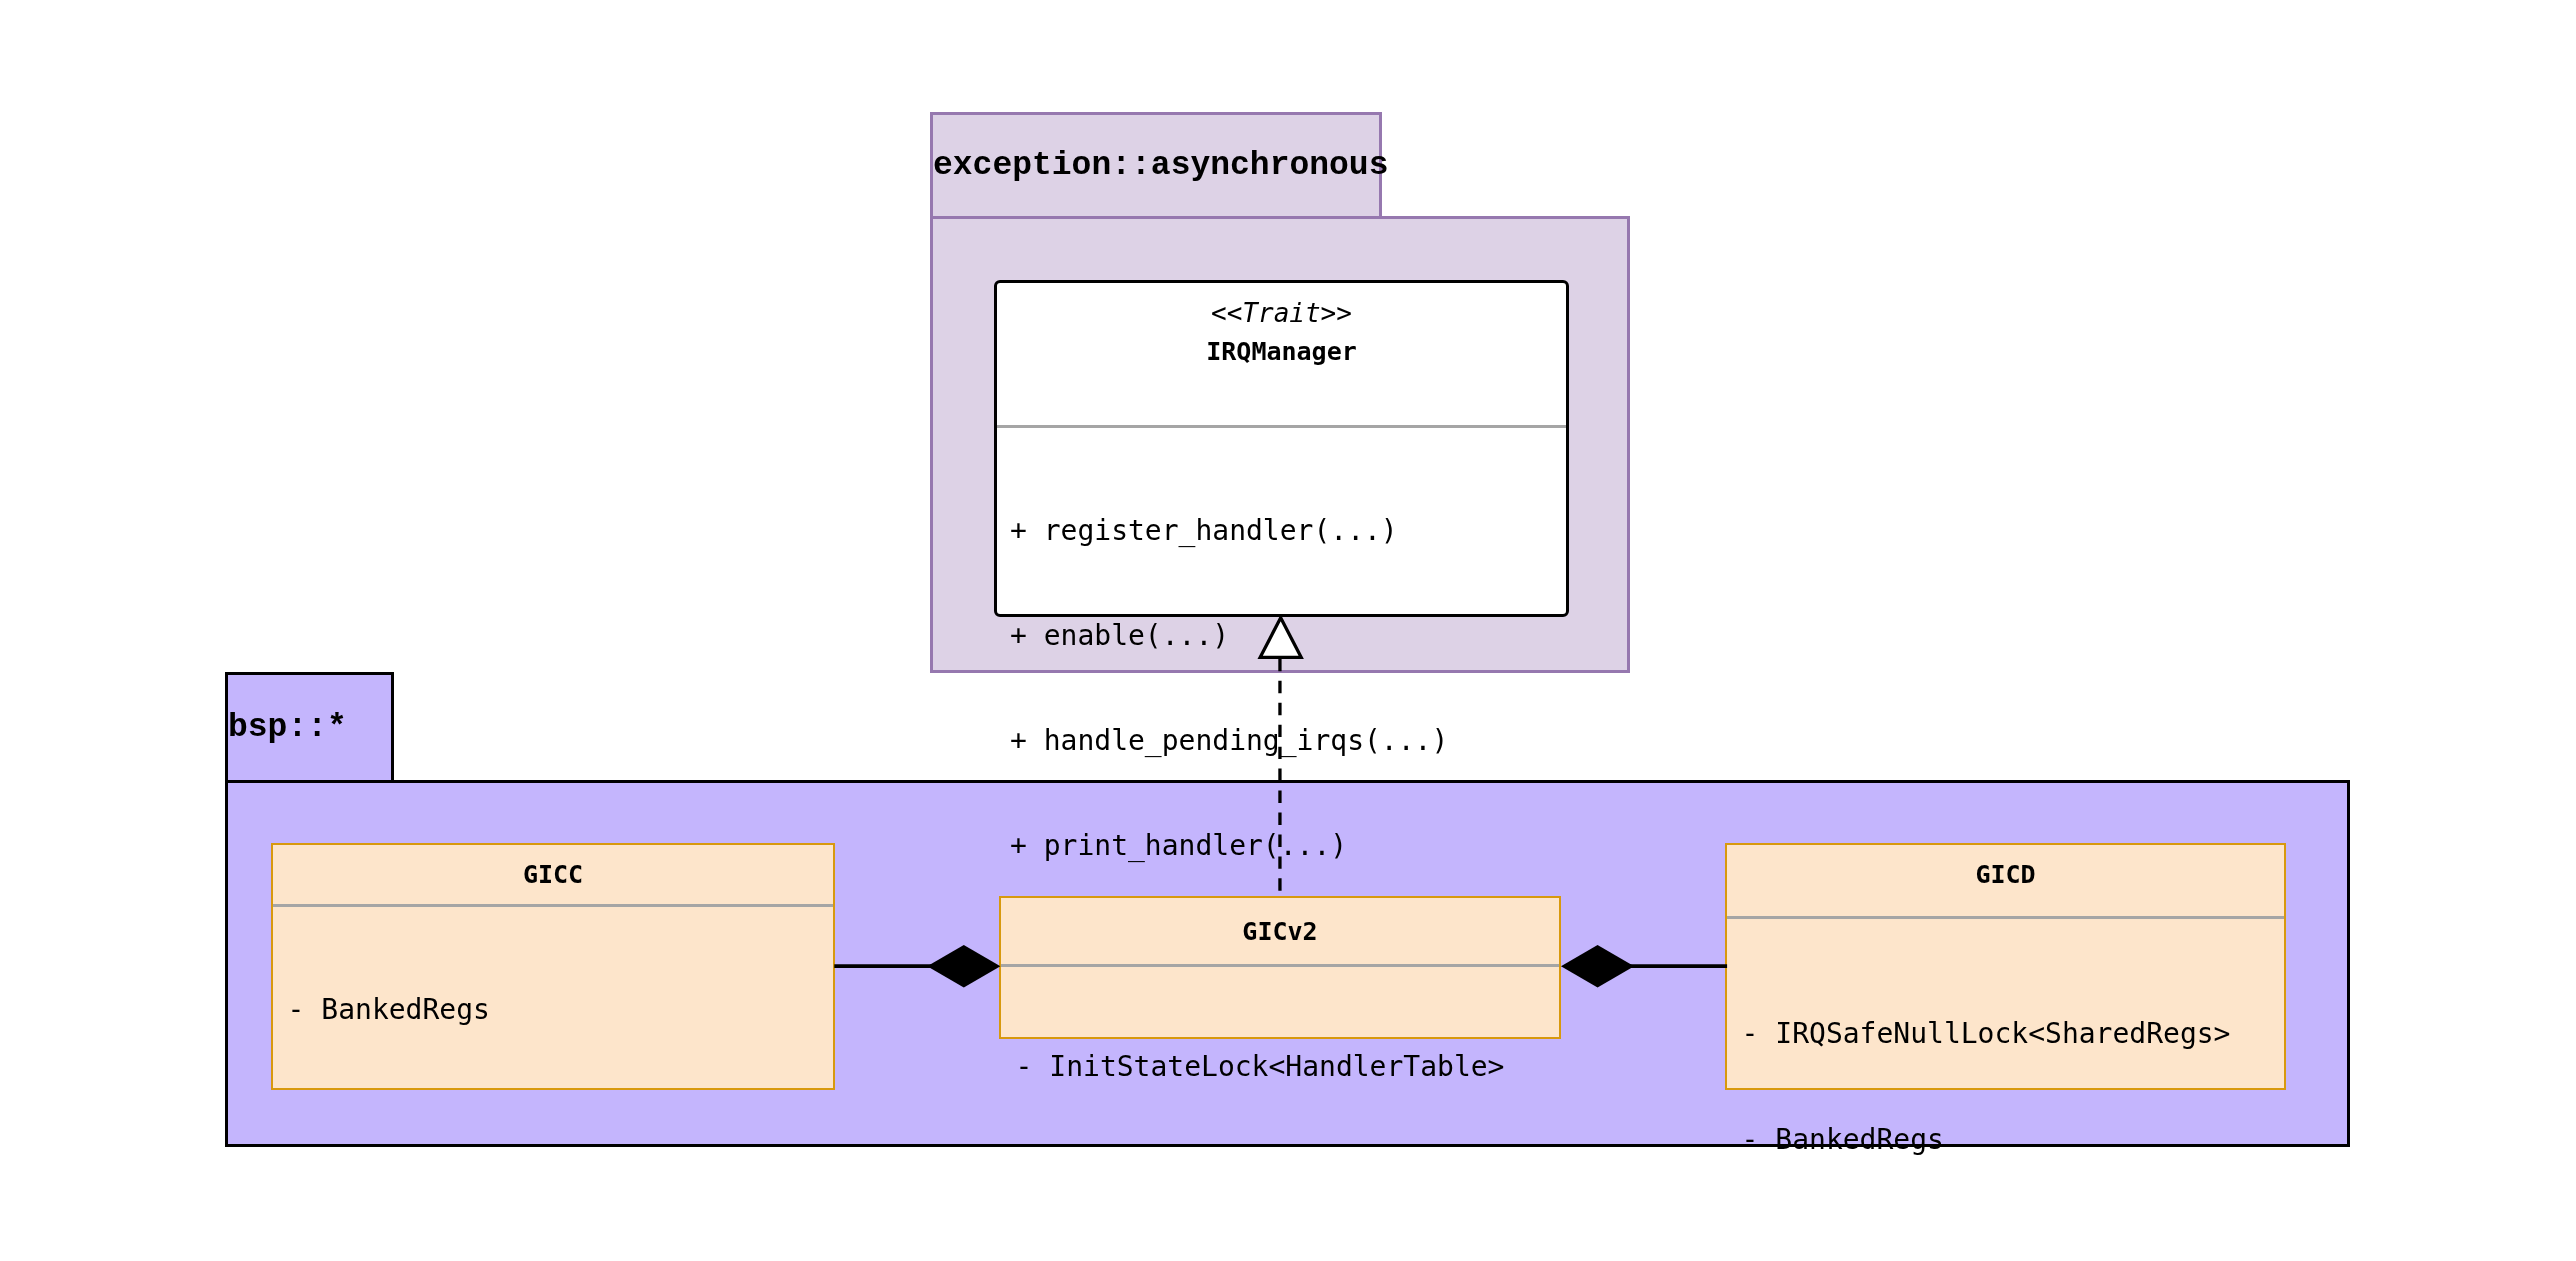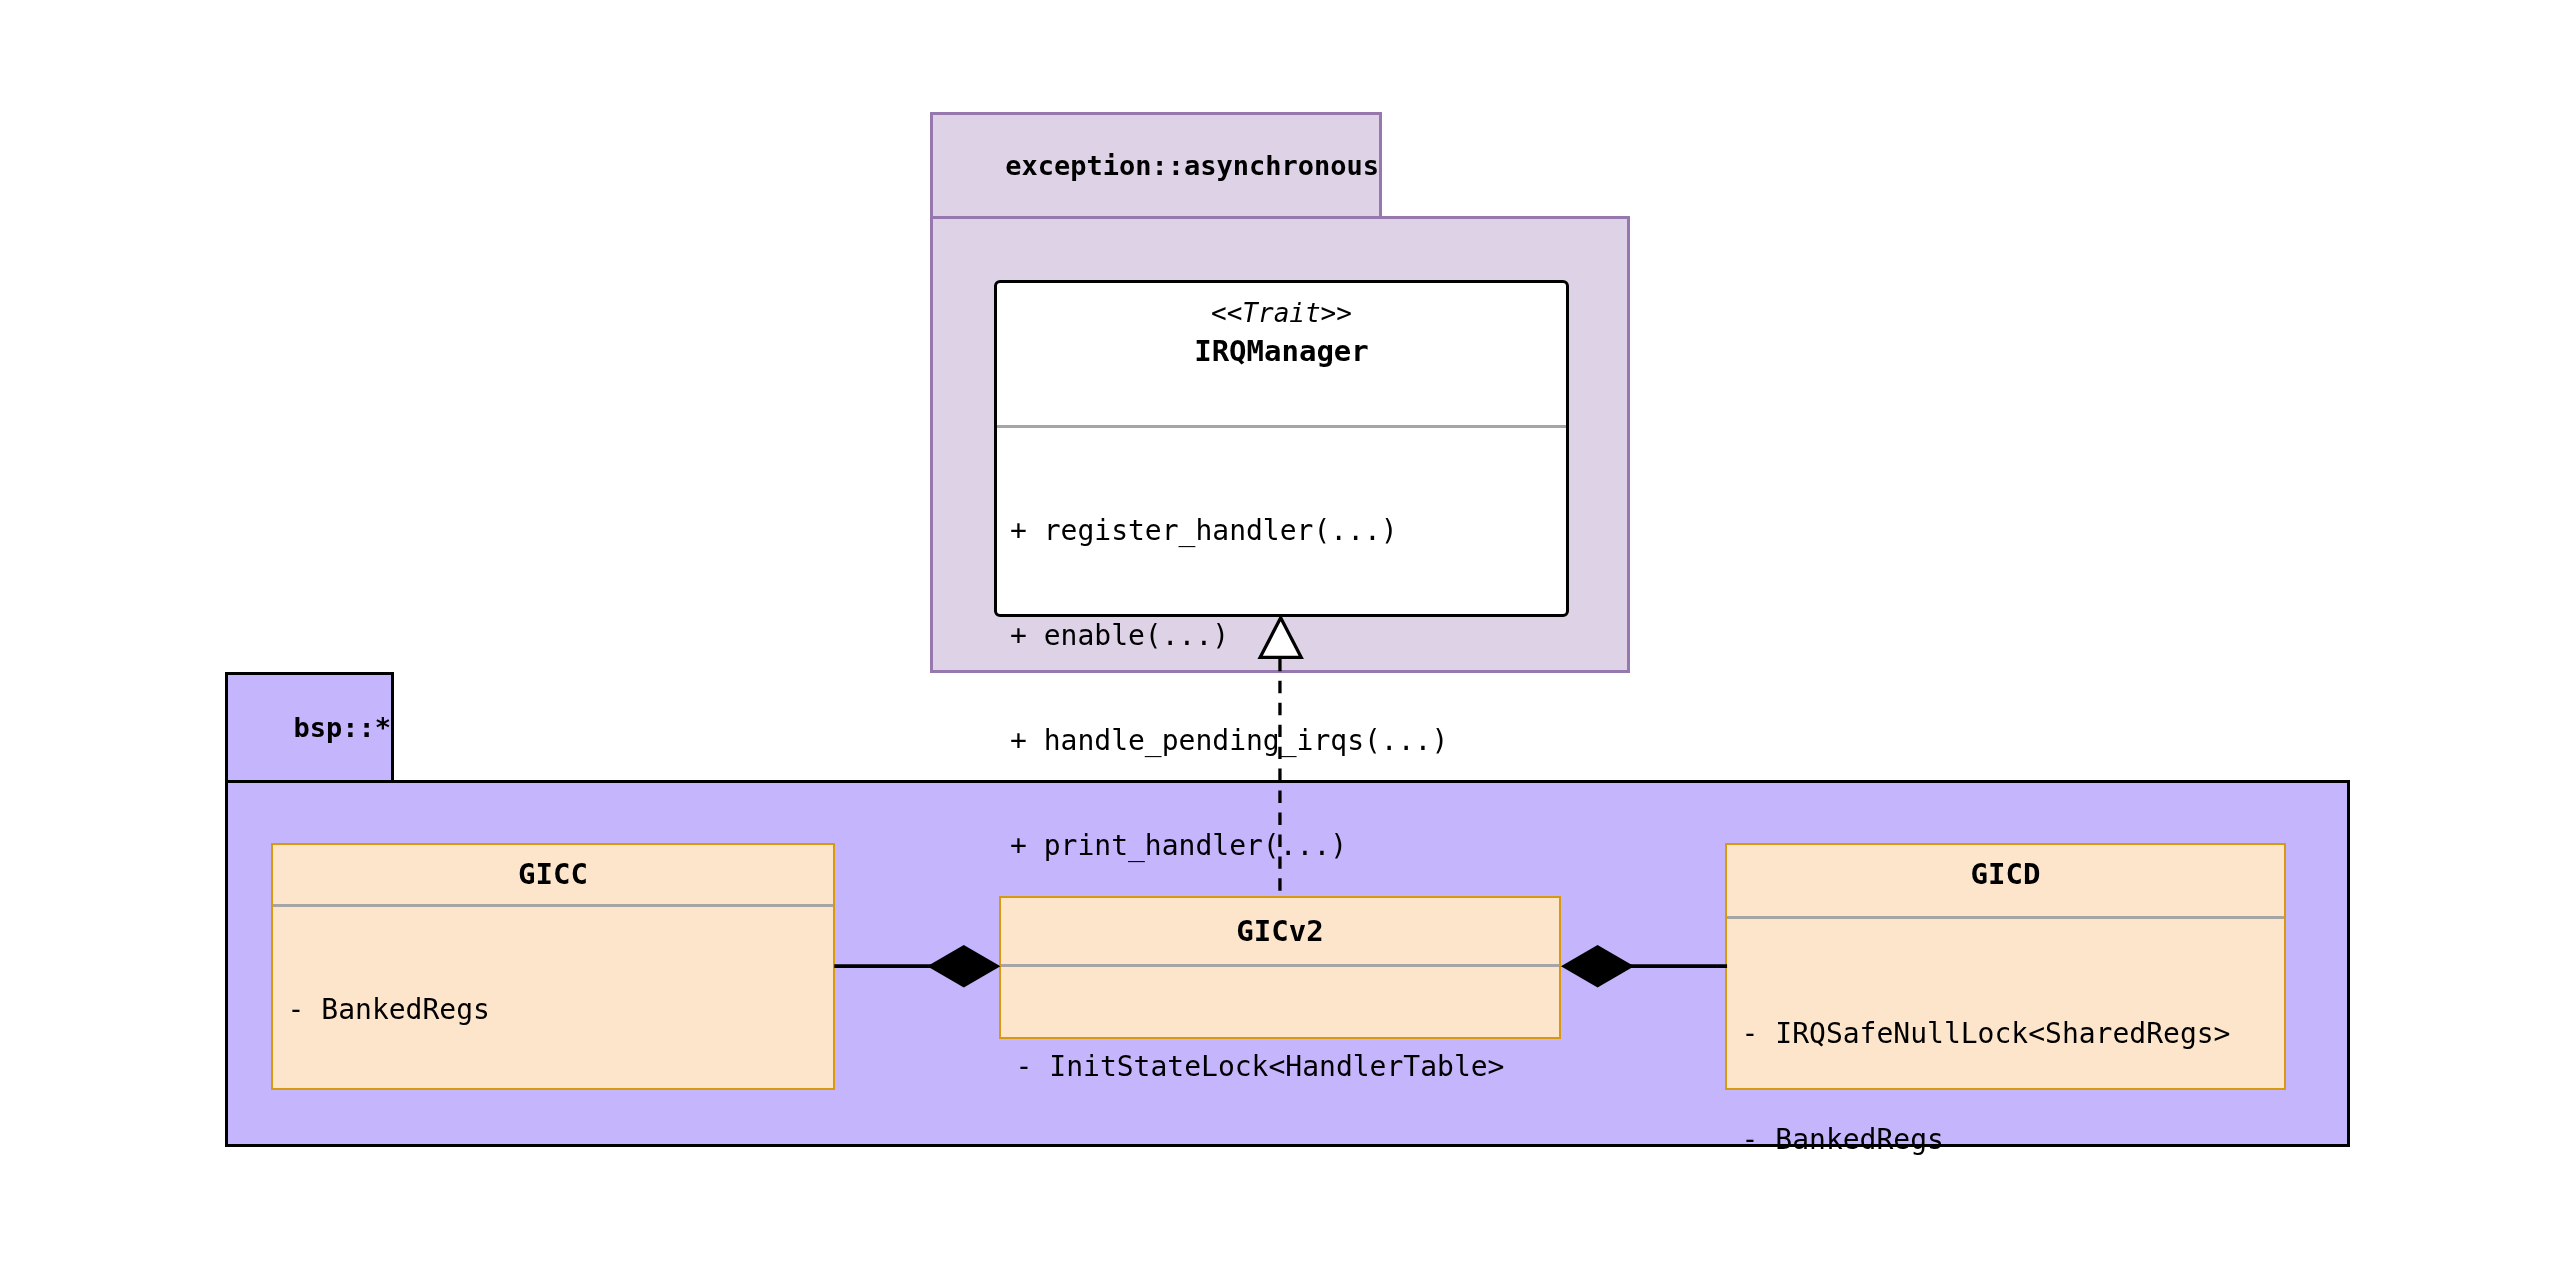--- a/index.html
+++ b/index.html
@@ -20,25 +20,26 @@
     background: #ffffff;
     font-family: "DejaVu Sans Mono", "Liberation Mono", monospace;
     color: #000;
     overflow: hidden;
   }
   
   .pkg-tab {
     position: absolute;
     display: flex;
     align-items: center;
-    justify-content: flex-end;
-    font-size: 27px;
+    justify-content: flex-start;
+    font-size: 33px;
     font-weight: bold;
     z-index: 3;
     white-space: pre;
+    font-family: Liberation Mono, monospace;
   }
   .pkg-body {
     position: absolute;
     z-index: 1;
   }
   .pkg-exception .pkg-tab,
   .pkg-exception .pkg-body {
     background: var(--package_purple_fill);
     border: 3.7px solid var(--package_purple_border);
   }
@@ -75,21 +76,21 @@
     justify-content: flex-start;
     padding-top: 13px;
   }
   .stereotype {
     font-style: italic;
     font-size: 26px;
     line-height: 35px;
   }
   .cls-name {
     font-weight: bold;
-    font-size: 29px;
+    font-size: 25px;
     line-height: 41px;
   }
   .divider {
     flex: 0 0 2.9px;
     height: 2.9px;
     width: 100%;
     background: var(--divider_gray);
   }
   .members {
     list-style: none;

